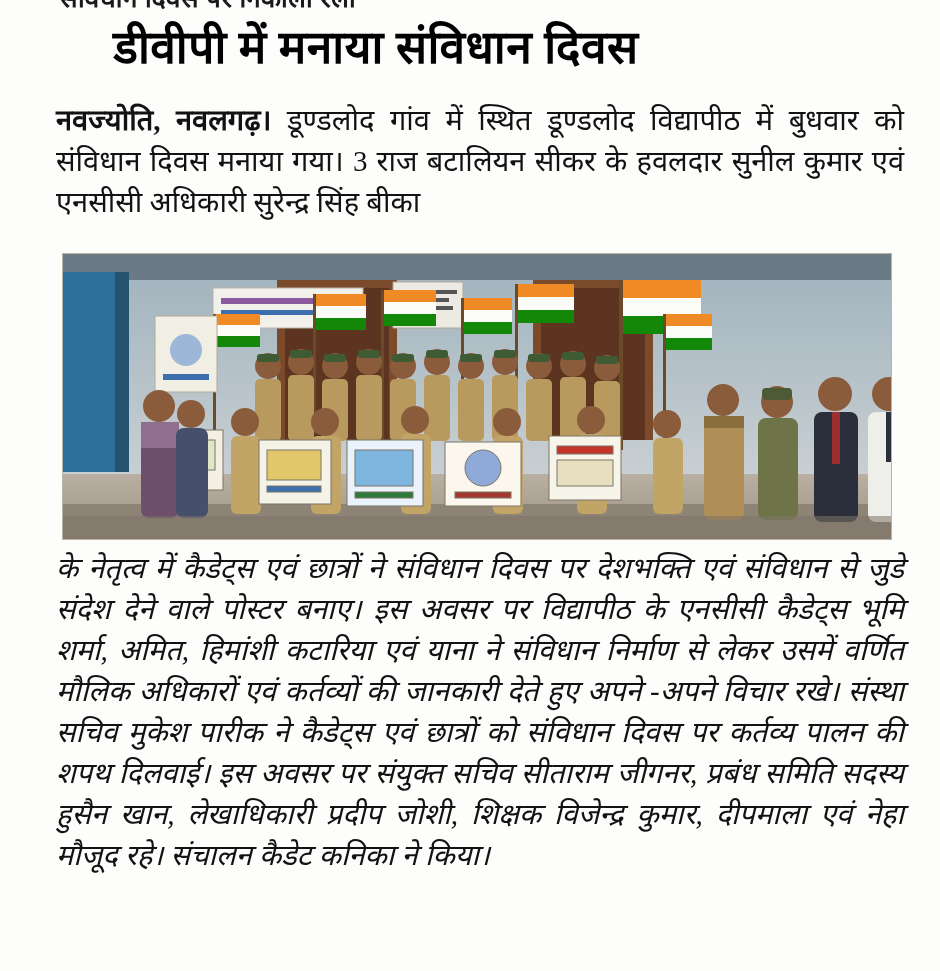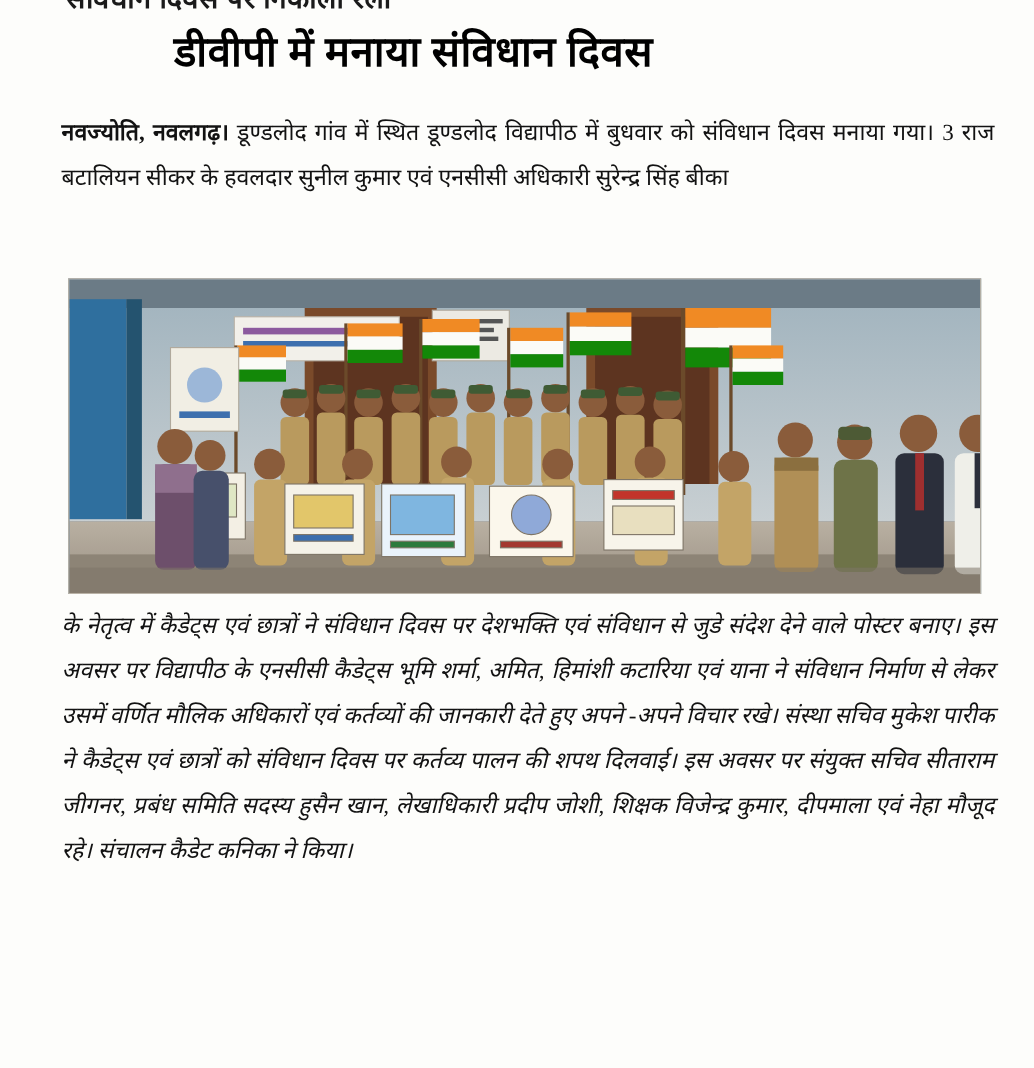--- a/index.html
+++ b/index.html
@@ -38,31 +38,31 @@
     display: block;
     margin-top: -14px;
     letter-spacing: 0.5px;
   }
   .headline {
     position: absolute;
     top: 24px;
     left: 0;
     width: 752px;
     text-align: center;
-    font-size: 38px;
+    font-size: 46px;
     font-weight: bold;
     color: #000000;
     letter-spacing: 0.5px;
     line-height: 48px;
   }
   .body-text {
     position: absolute;
     left: 56px;
     width: 848px;
-    font-size: 21px;
+    font-size: 29px;
     line-height: 41px;
     text-align: justify;
     text-justify: inter-word;
     color: #121212;
   }
   .para-top { top: 100px; }
   .para-bottom { top: 548px; font-style: italic; }
   .dateline {
     font-weight: bold;
   }

